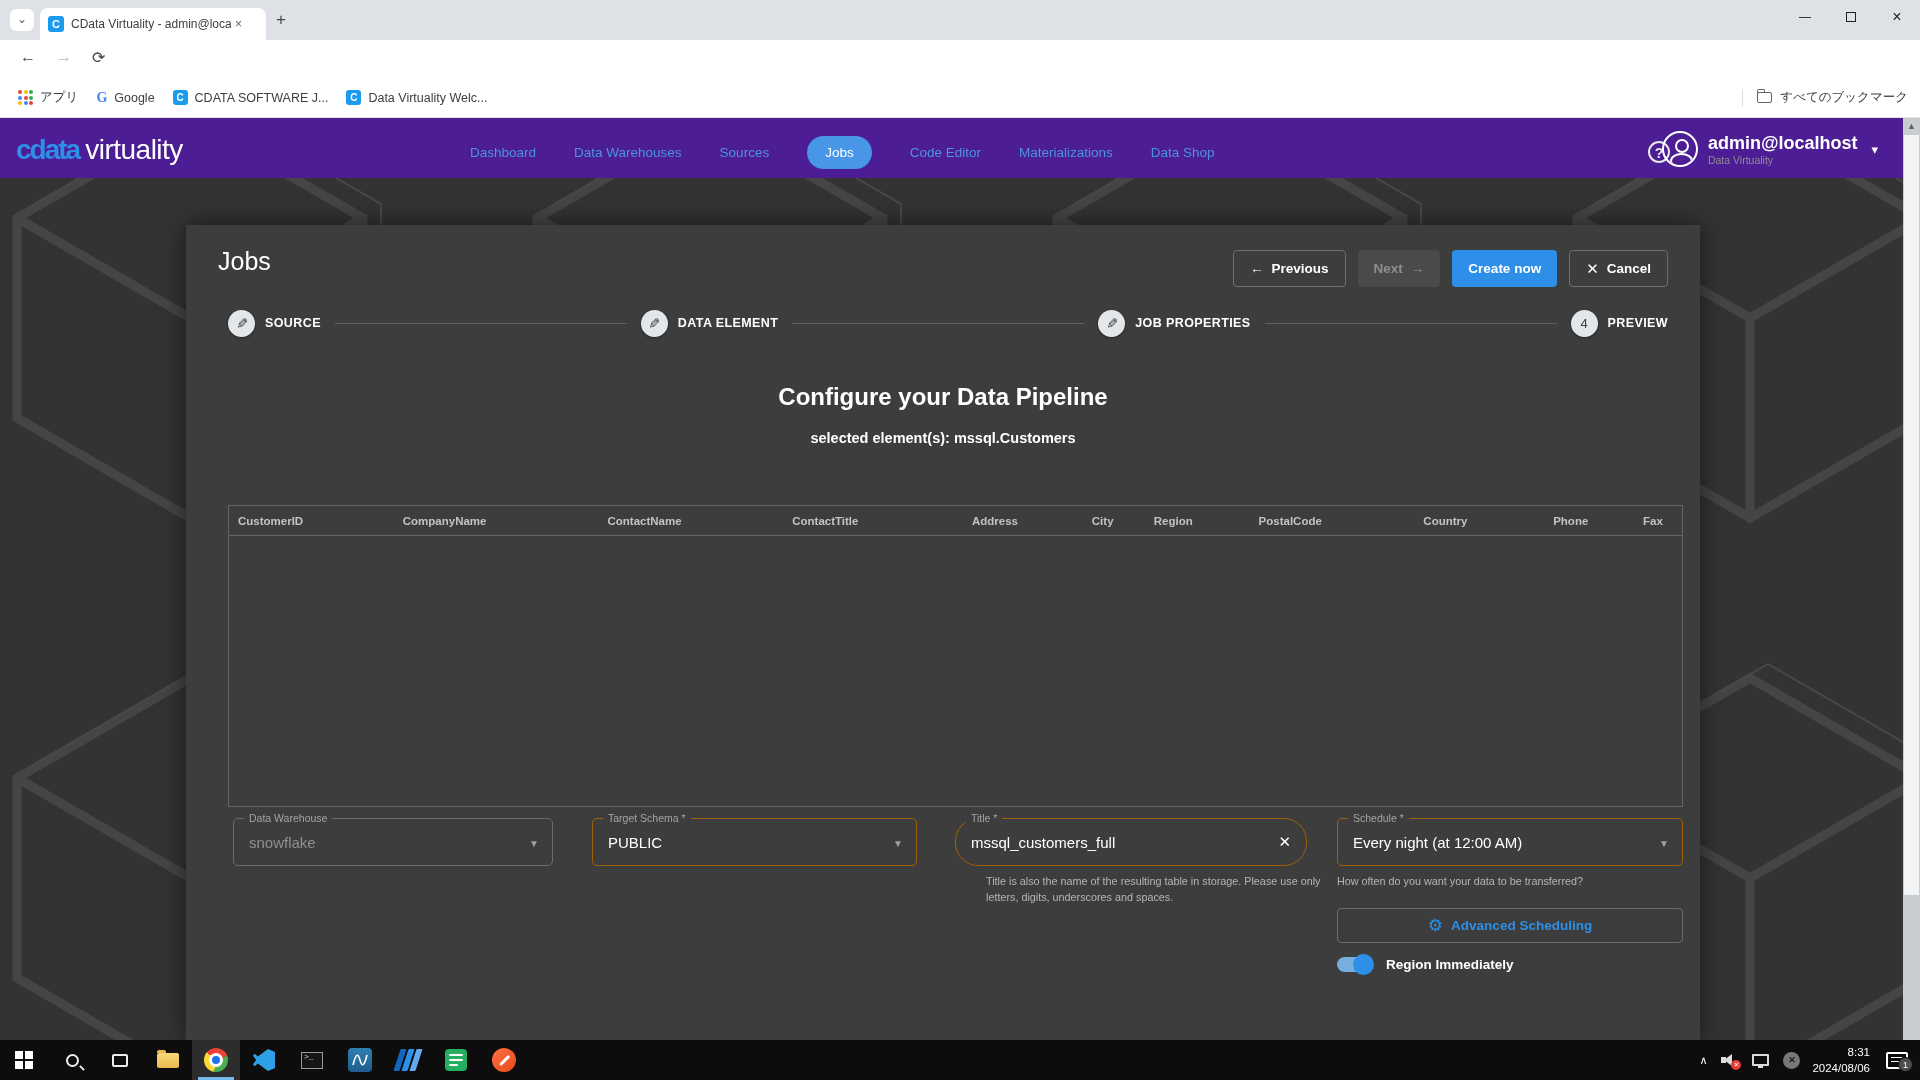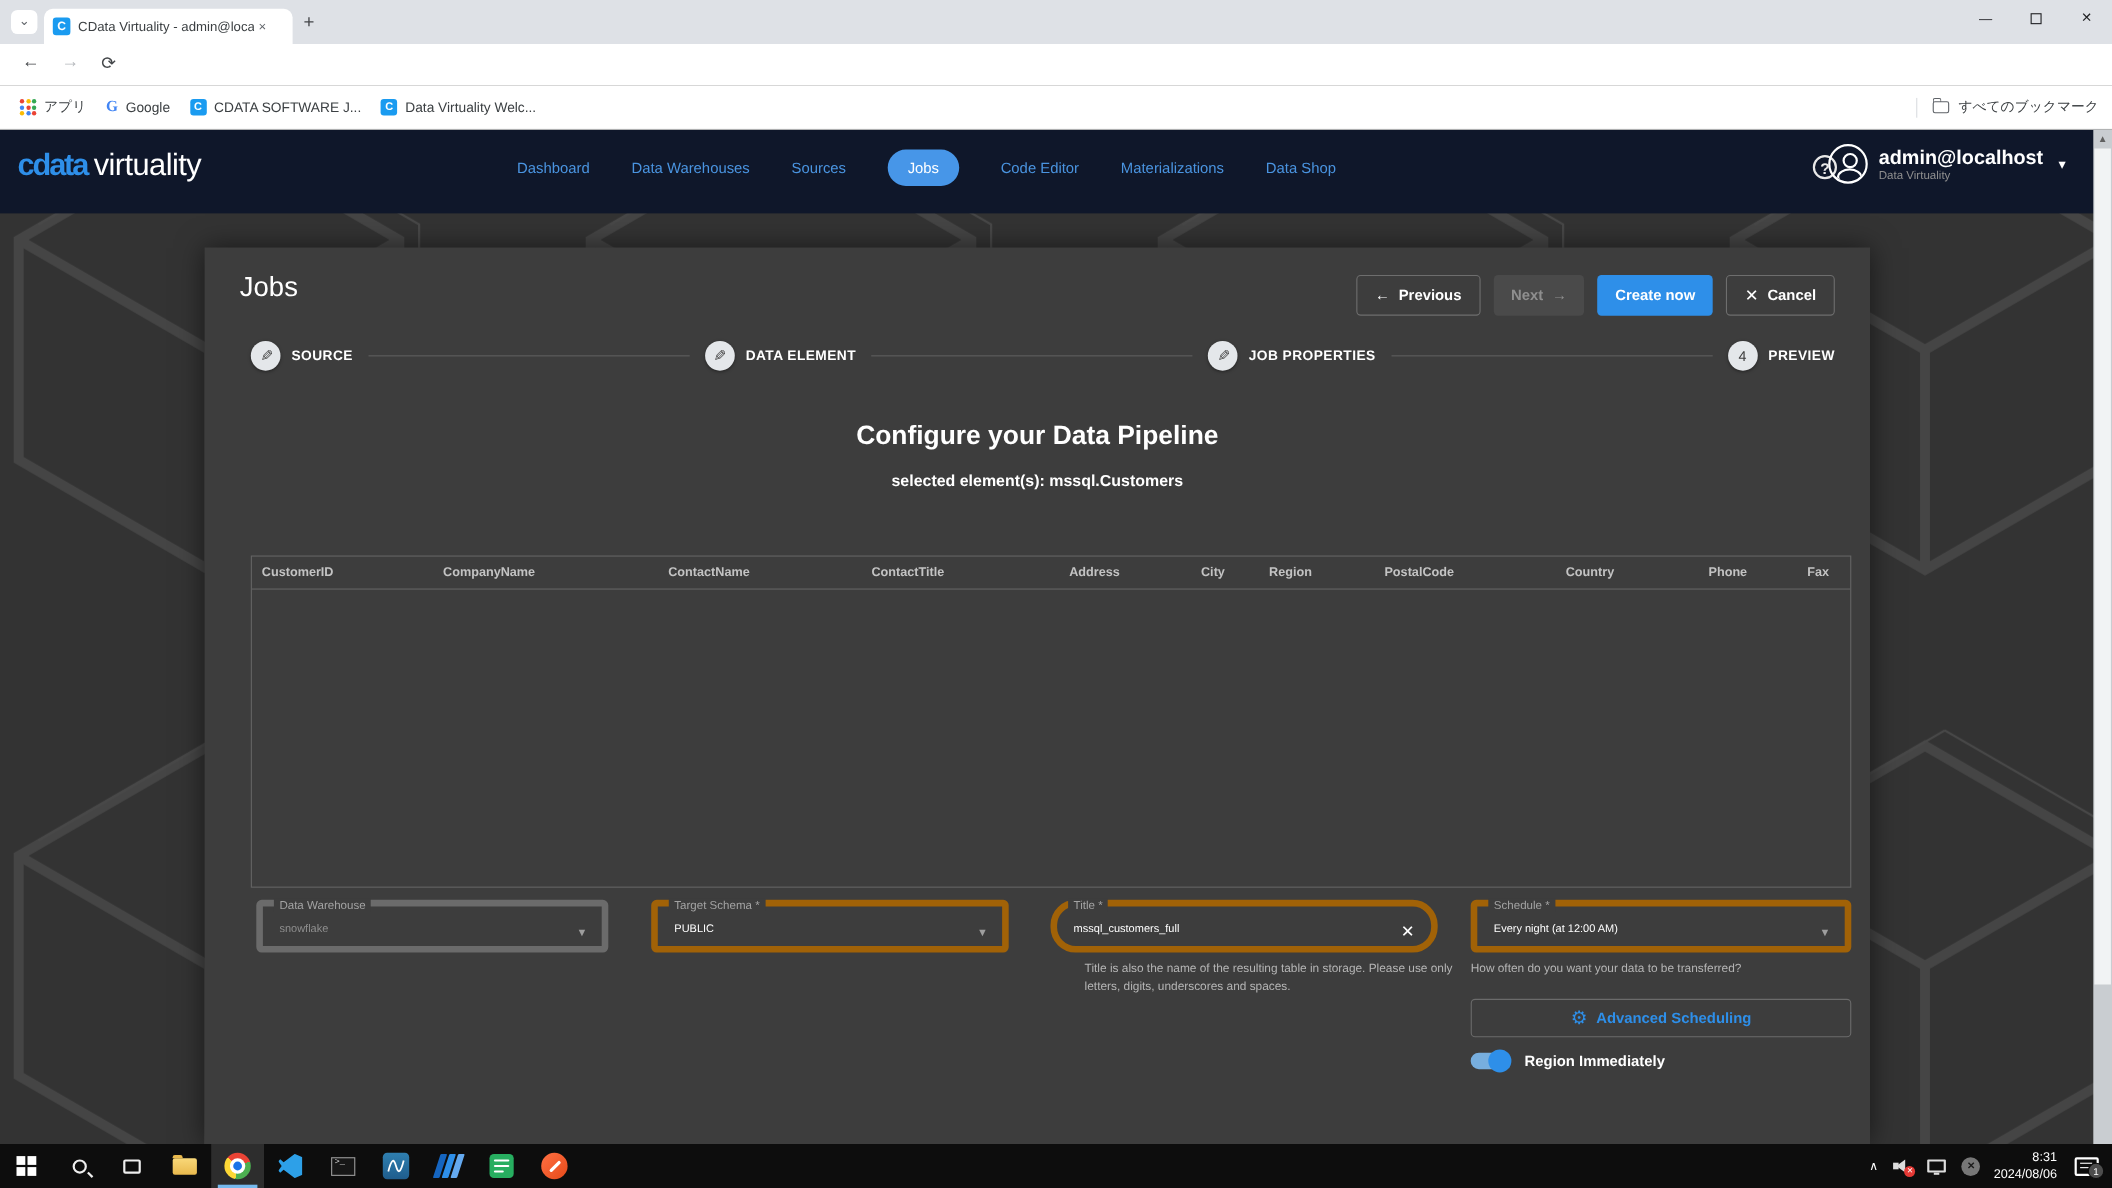--- a/index.html
+++ b/index.html
@@ -53,21 +53,21 @@
   .bm-right { position:absolute; right:12px; display:flex; align-items:center; gap:8px; }
   .bm-divider { width:1px; height:18px; background:#dadce0; margin-right:6px; }
   .folder-ic { width:15px; height:11px; border:1.6px solid #5f6368; border-radius:2px; position:relative; }
   .folder-ic::before { content:""; position:absolute; left:-1px; top:-4px; width:6px; height:3px;
                        border:1.6px solid #5f6368; border-bottom:none; border-radius:2px 2px 0 0; }
 
   
   .app { position:absolute; left:0; top:118px; width:1920px; height:922px; background:#333333; overflow:hidden; }
   .cube-bg { position:absolute; left:0; top:0; width:100%; height:100%; }
 
-  .navbar { position:absolute; left:0; top:0; width:1920px; height:76px; background:#0f172a; z-index:5; }
+  .navbar { position:absolute; left:0; top:0; width:1920px; height:60px; background:#4c1d95; z-index:5; }
   .logo { position:absolute; left:16px; top:16px; font-size:28px; letter-spacing:-0.5px; }
   .logo b { color:#2e8fe9; font-weight:800; letter-spacing:-2px; }
   .logo span { color:#fff; font-weight:300; margin-left:6px; }
   .main-nav { position:absolute; left:470px; top:0; height:68px; display:flex; align-items:center; gap:38px; }
   .nav-link { font-size:13.5px; color:#4a94e0; }
   .nav-link.active { background:#4796e8; color:#fff; padding:9px 18px; border-radius:19px; }
   .help-ic { position:absolute; right:250px; top:23px; width:22px; height:22px; border:2px solid #e8e8e8;
              border-radius:50%; color:#e8e8e8; font-size:14px; font-weight:bold; text-align:center; line-height:20px; }
   .account { position:absolute; right:42px; top:13px; display:flex; align-items:center; }
   .acct-avatar { width:36px; height:36px; border:2.5px solid #fff; border-radius:50%; position:relative; overflow:hidden; }
@@ -106,24 +106,24 @@
 
   .hd-main { position:absolute; left:0; width:100%; top:158px; text-align:center; font-size:24px; font-weight:bold; color:#fff; }
   .hd-sub  { position:absolute; left:0; width:100%; top:205px; text-align:center; font-size:14.5px; font-weight:bold; color:#fff; }
   .hd-note { position:absolute; left:0; width:100%; top:245px; text-align:center; font-size:14.5px; font-weight:bold; color:#fff; }
 
   .preview-table { position:absolute; left:42px; top:280px; width:1455px; height:302px; border:1px solid #646464; }
   .pt-header { display:flex; height:30px; border-bottom:1px solid #646464; align-items:center; }
   .pt-col { font-size:11.5px; font-weight:bold; color:#c3c3c3; padding-left:9px; overflow:hidden; white-space:nowrap; }
 
   
-  .field { position:absolute; height:48px; border:6px solid #a16207; border-radius:5px; }
+  .field { position:absolute; height:48px; border:1px solid #a16207; border-radius:5px; }
   .field.dim { border-color:#6b6b6b; }
   .f-label { position:absolute; left:10px; top:-7px; background:#3d3d3d; padding:0 5px; font-size:10.5px; color:#a3a3a3; }
-  .f-value { position:absolute; left:15px; top:15px; font-size:10px; color:#fff; }
+  .f-value { position:absolute; left:15px; top:15px; font-size:15px; color:#fff; }
   .f-value.dim { color:#8f8f8f; }
   .f-arrow { position:absolute; right:13px; top:19px; font-size:10px; color:#9e9e9e; }
   .f-clear { position:absolute; right:15px; top:14px; font-size:15px; color:#fff; }
   .helper { position:absolute; font-size:10.8px; color:#b5b5b5; line-height:1.45; }
 
   .adv-btn { position:absolute; left:1151px; top:683px; width:346px; height:35px; border:1px solid #6b6b6b;
              border-radius:4px; display:flex; align-items:center; justify-content:center; gap:8px; }
   .adv-btn .gear { color:#2e8fe9; font-size:17px; }
   .adv-btn .lbl { color:#2e8fe9; font-size:13.5px; font-weight:bold; }
 

